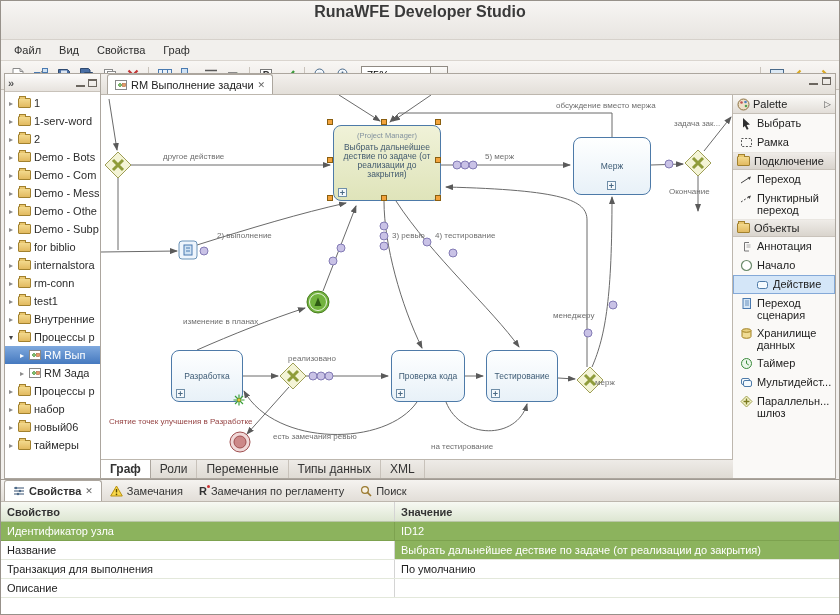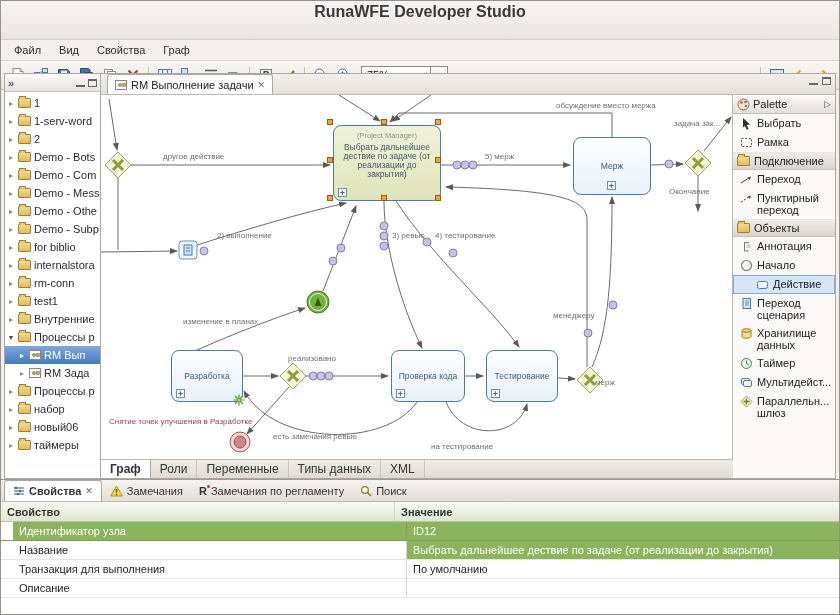--- a/index.html
+++ b/index.html
@@ -88,21 +88,21 @@
   .props { position:absolute; left:0; right:0; bottom:0; height:135px; border-top:1px solid #a19b93; background:#fff; display:flex; flex-direction:column; }
   .props-tabs { height:22px; flex:none; display:flex; align-items:flex-end; padding-left:3px;
                 background:linear-gradient(#f5f3f0,#e2ded8); border-bottom:1px solid #bdb7ae; }
   .ptab { height:21px; display:flex; align-items:center; gap:4px; padding:0 8px; font-size:11px; color:#333; }
   .ptab.active { background:#fff; border:1px solid #aca69e; border-bottom:none; border-radius:3px 3px 0 0; font-weight:bold; }
   .ptab .close { color:#666; font-size:9px; font-weight:normal; }
   .r-glyph { font-weight:bold; font-size:11px; position:relative; }
   .r-glyph::after { content:""; position:absolute; right:-3px; top:0; width:3px; height:3px; background:#c33; border-radius:50%; }
   .phead { display:flex; height:20px; line-height:20px; font-weight:bold; font-size:11px; color:#333;
            background:linear-gradient(#f7f9f3,#dde6d2); border-bottom:1px solid #b9c6a7; }
-  .prow { display:flex; height:19px; line-height:19px; font-size:11px; color:#222; border-bottom:1px solid #e3e8db; background:#fff;padding-left:12px; }
+  .prow { display:flex; height:19px; line-height:19px; font-size:11px; color:#222; border-bottom:1px solid #e3e8db; background:#fff; }
   .pcell-name { width:394px; flex:none; padding-left:6px; border-right:1px solid #d4d4d4; overflow:hidden; white-space:nowrap; }
   .pcell-val { flex:1; padding-left:6px; overflow:hidden; white-space:nowrap; }
   .green { background:#8cb35d; color:#fff; border-right-color:#7da24f; }
   .prow.greenrow { border-bottom:1px solid #7da24f; }
 </style>
 </head>
 <body>
 
 <div class="window">
 

